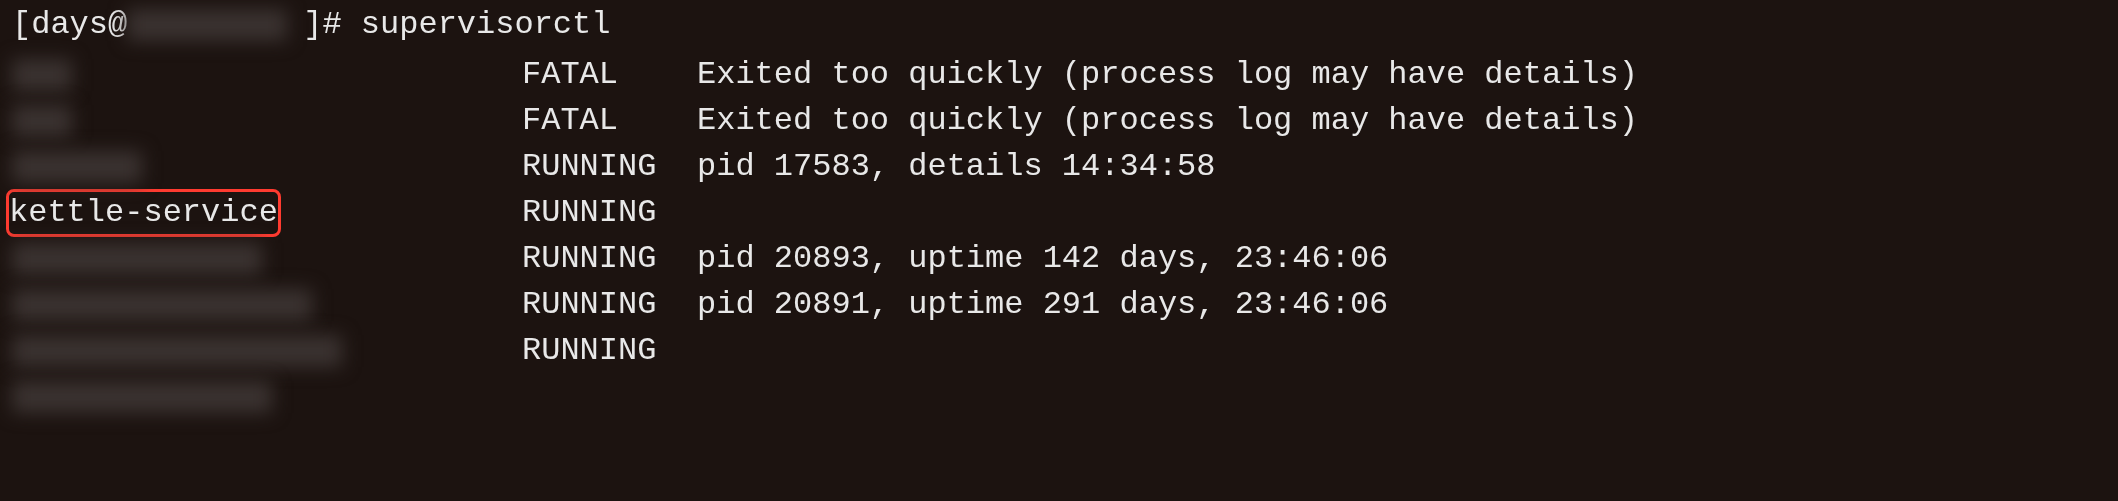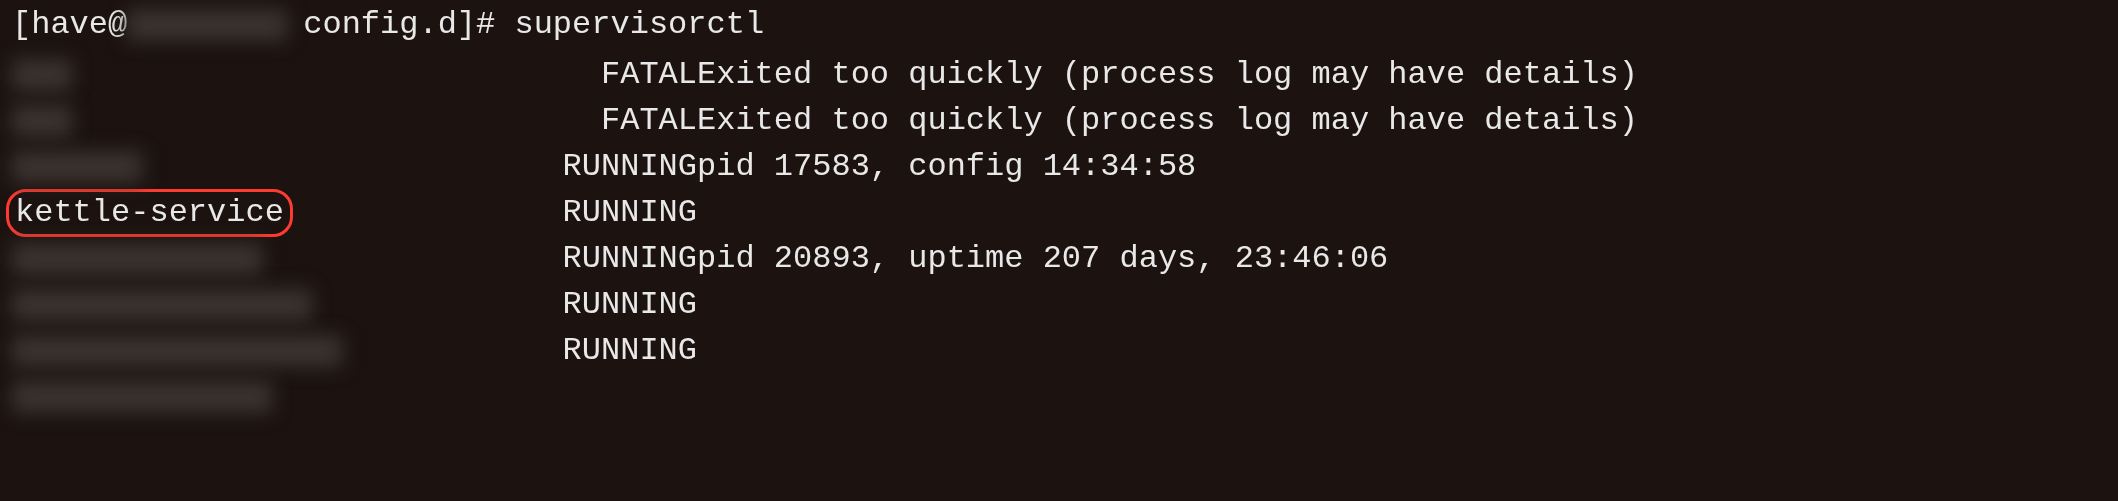--- a/index.html
+++ b/index.html
@@ -28,21 +28,20 @@
     .prompt-line {
       margin-bottom: 8px;
     }
     .name-col {
       width: 510px;
       flex-shrink: 0;
     }
     .status-col {
       width: 175px;
       flex-shrink: 0;
-      text-align: right;
     }
     .detail-col {
       flex: 1;
     }
     .redacted {
       display: inline-block;
       filter: blur(9px);
       color: #888;
       background: #3a3230;
       height: 32px;
@@ -54,35 +53,34 @@
     }
     .r1 { width: 60px; }
     .r2 { width: 60px; }
     .r3 { width: 130px; }
     .r4 { width: 250px; }
     .r5 { width: 300px; }
     .r6 { width: 330px; }
     .r7 { width: 260px; }
     .highlight-box {
       border: 3px solid #ff3b30;
-      border-radius: 20px;
-      padding: 0px 6px;
+      border-radius: 8px;
+      padding: 0px 0;
       display: inline-block;
       margin-left: -6px;
     }
   </style>
 </head>
 <body>
 
 <div class="line prompt-line">
   <span>[</span>
-    <span>have</span>
+    <span>days</span>
     <span>@</span>
   <span class="redacted redacted-host"></span>
-  <span>config.d</span>
     <span>]</span>
     <span>#</span>
   <span>&nbsp;</span>
   <span>supervisorctl</span>
 </div>
 
 <div class="line">
   <span class="name-col"><span class="redacted r1"></span></span>
   <span class="status-col">FATAL</span>
   <span class="detail-col">Exited too quickly (process log may have details)</span>
@@ -90,37 +88,38 @@
 
 <div class="line">
   <span class="name-col"><span class="redacted r2"></span></span>
   <span class="status-col">FATAL</span>
   <span class="detail-col">Exited too quickly (process log may have details)</span>
 </div>
 
 <div class="line">
   <span class="name-col"><span class="redacted r3"></span></span>
   <span class="status-col">RUNNING</span>
-  <span class="detail-col">pid 17583, config 14:34:58</span>
+  <span class="detail-col">pid 17583, details 14:34:58</span>
 </div>
 
 <div class="line">
   <span class="name-col"><span class="highlight-box"><span>kettle-service</span></span></span>
   <span class="status-col">RUNNING</span>
 </div>
 
 <div class="line">
   <span class="name-col"><span class="redacted r4"></span></span>
   <span class="status-col">RUNNING</span>
-  <span class="detail-col">pid 20893, uptime 207 days, 23:46:06</span>
+  <span class="detail-col">pid 20893, uptime 142 days, 23:46:06</span>
 </div>
 
 <div class="line">
   <span class="name-col"><span class="redacted r5"></span></span>
   <span class="status-col">RUNNING</span>
+  <span class="detail-col">pid 20891, uptime 291 days, 23:46:06</span>
 </div>
 
 <div class="line">
   <span class="name-col"><span class="redacted r6"></span></span>
   <span class="status-col">RUNNING</span>
 </div>
 
 <div class="line">
   <span class="name-col"><span class="redacted r7"></span></span>
 </div>

